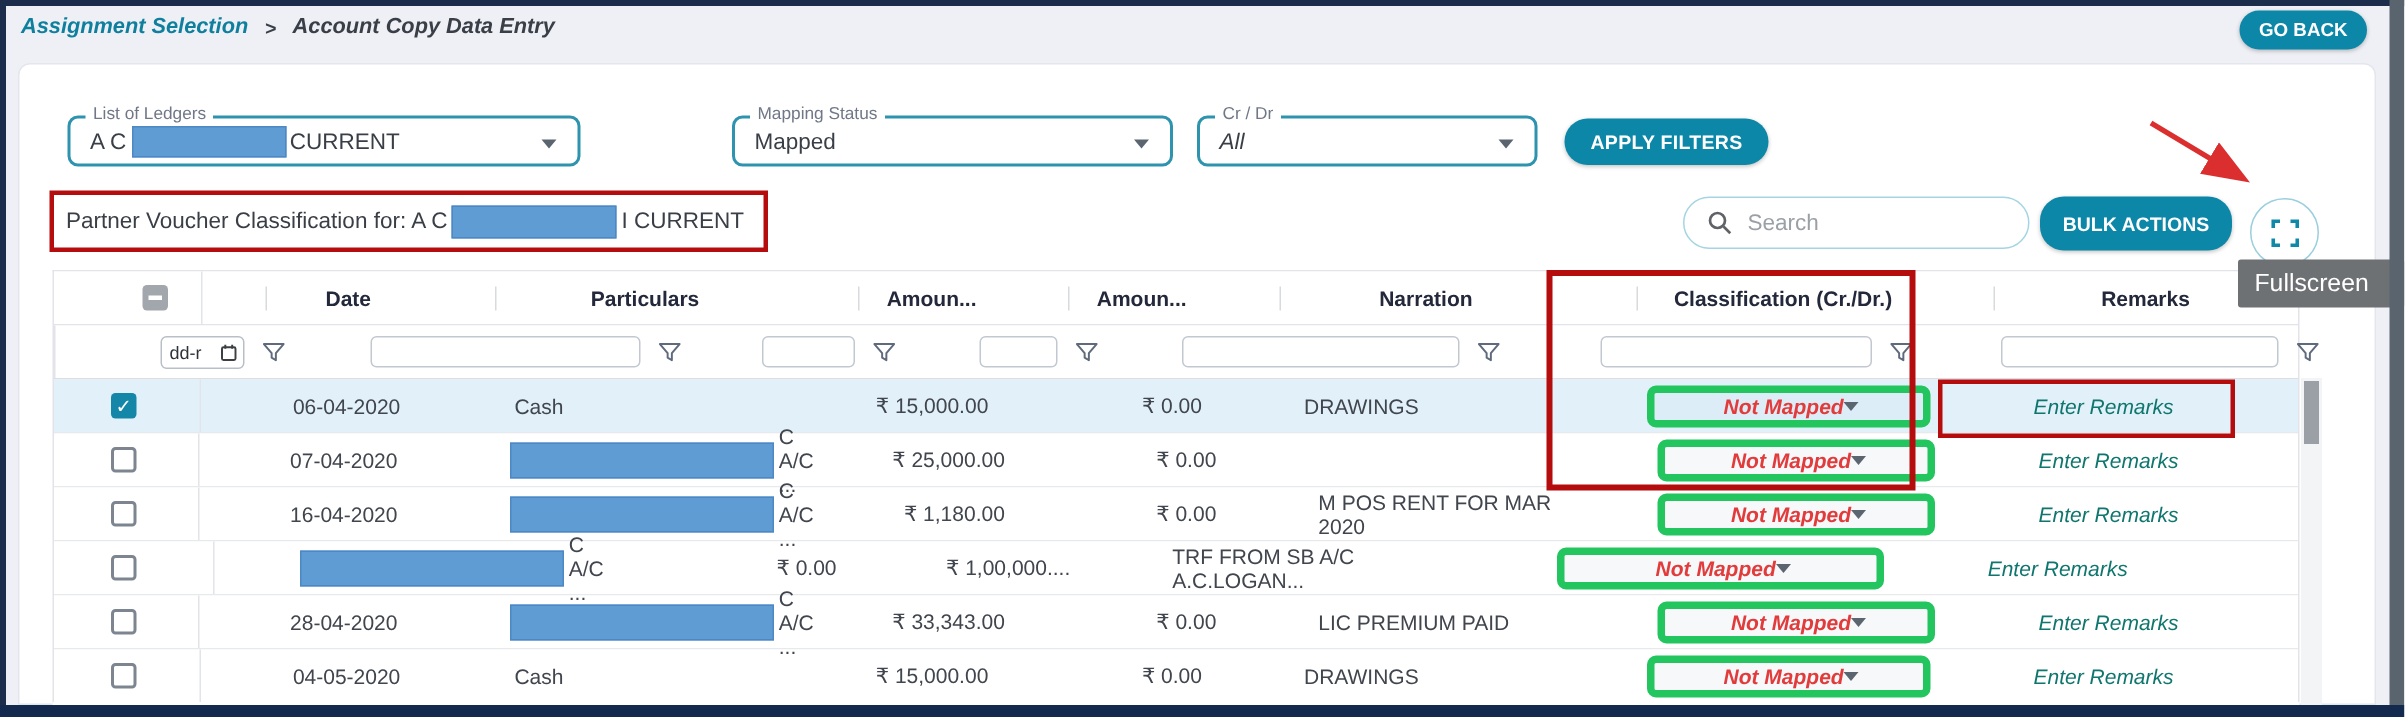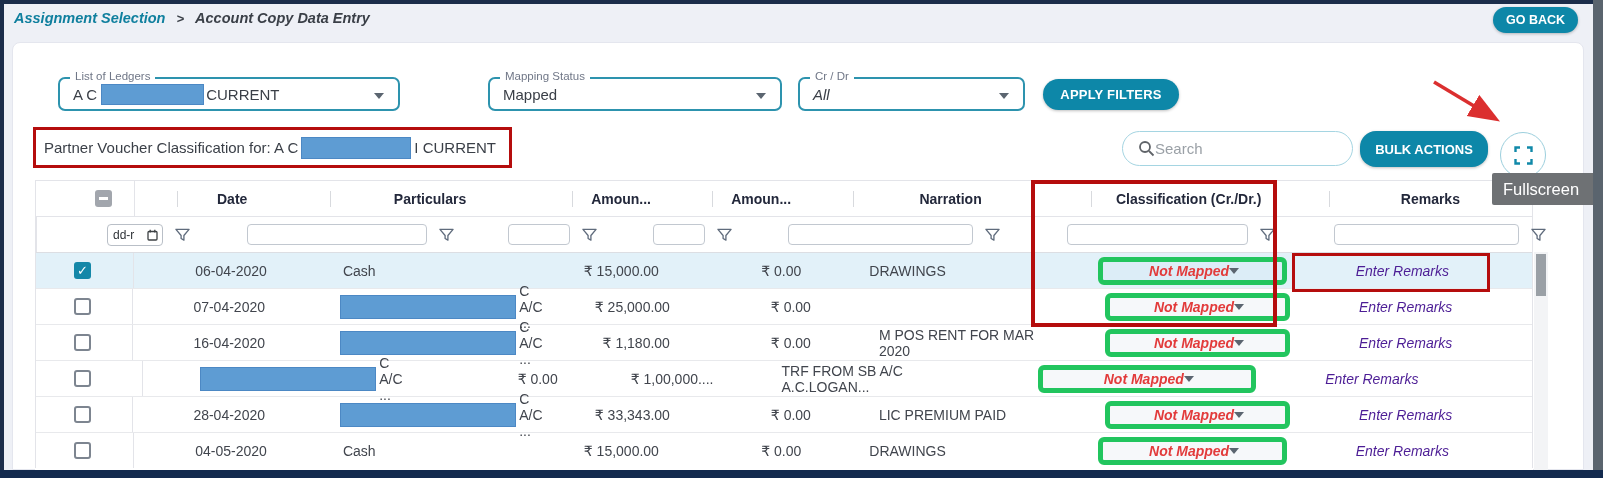--- a/index.html
+++ b/index.html
@@ -21,36 +21,36 @@
   .btn { display:flex; align-items:center; justify-content:center; background:#0d87a8; color:#fff; font-weight:bold; border:none; border-radius:16px; box-shadow:0 1px 3px rgba(0,0,0,.25); cursor:pointer; font-family:inherit; }
   .go-back { position:absolute; left:1493px; top:7px; width:85px; height:26px; font-size:12.5px; }
 
   
   .card { position:absolute; left:12px; top:42px; width:1572px; height:428px; background:#fff; border:1px solid #e4e6ee; border-radius:8px 8px 0 0; }
 
   
   .fieldset { position:absolute; height:34px; border:2px solid #2d93ae; border-radius:7px; background:#fff; display:flex; align-items:center; }
   .legend { position:absolute; top:-9px; left:10px; background:#fff; padding:0 5px; font-size:11.5px; color:#707787; }
   .fs-value { font-size:15px; color:#3a3f47; padding-left:13px;text-align:center; }
-  .fs-ledgers { left:58px; top:77px; width:342px; }
+  .fs-ledgers { left:45px; top:77px; width:342px; }
   .fs-mapping { left:488px; top:77px; width:294px; }
   .fs-crdr { left:798px; top:77px; width:227px; }
   .caret { width:0; height:0; border-left:5px solid transparent; border-right:5px solid transparent; border-top:6px solid #5b6570; }
   .fs-caret { position:absolute; right:14px; top:14px; }
   .italic { font-style:italic; }
   .redact { display:inline-block; background:#5e9cd3; border:1px solid #4c88c4; vertical-align:middle; }
   .redact-fs { width:103px; height:21px; margin:0 2px 0 4px; }
   .apply-filters { position:absolute; left:1043px; top:79px; width:136px; height:31px; font-size:13px; letter-spacing:.2px; }
 
   
   .pvc-title { position:absolute; left:44px; top:127px; height:41px; display:flex; align-items:center; font-size:15px; color:#3a3f47; z-index:5; }
   .redact-title { width:110px; height:22px; margin:0 3px; }
 
   
-  .search-box { position:absolute; left:1122px; top:131px; width:231px; height:35px; border:1px solid #a5d5e2; border-radius:18px; background:#fff; display:flex; align-items:center; padding-left:15px; }
+  .search-box { position:absolute; left:1122px; top:131px; width:231px; height:35px; border:1px solid #a5d5e2; border-radius:18px; background:#fff; display:flex; align-items:center; padding-left:15px; gap:10px; }
   .search-box input { border:none; outline:none; font-size:15px; color:#3a3f47; width:150px; background:transparent; font-family:inherit; }
   .search-box input::placeholder { color:#9aa0a6; }
   .bulk-actions { position:absolute; left:1360px; top:131px; width:128px; height:36px; font-size:13px; }
   .fullscreen-btn { position:absolute; left:1500px; top:132px; width:46px; height:46px; border:1px solid #9ccfdd; border-radius:50%; background:#fff; display:flex; align-items:center; justify-content:center; cursor:pointer; }
   .tooltip { position:absolute; left:1492px; top:173px; width:111px; height:32px; background:#6e7174; color:#fff; font-size:16.5px; display:flex; align-items:center; padding-left:11px; border-radius:2px; z-index:20; }
 
   
   .redbox { position:absolute; border:3px solid #b50d0d; z-index:15; pointer-events:none; }
   .redbox1 { left:33px; top:127px; width:479px; height:41px; }
   .redbox2 { left:1031px; top:180px; width:246px; height:147px; border-width:4px; }
@@ -91,21 +91,21 @@
   
   .cb { width:17px; height:17px; border:2px solid #7d8590; border-radius:3px; background:#fff; flex:none; }
   .cb-ind { border:none; background:#a2a6ad; display:flex; align-items:center; justify-content:center; }
   .cb-ind::after { content:""; width:9px; height:2.5px; background:#fff; }
   .cb-checked { border:none; background:#1487a8; color:#fff; font-size:13px; font-weight:bold; display:flex; align-items:center; justify-content:center; }
 
   
   .ddl { margin:4px 2px 4px 4px; height:28px; flex:1; border:5px solid #22c55e; border-radius:6px; background:#f6f8fa; display:flex; align-items:center; justify-content:center; padding:0 14px 0 17px; cursor:pointer; }
   .tr-highlight .ddl { background:#dcedf7; }
   .nm { color:#e23b3b; font-style:italic; font-weight:bold; font-size:14px; }
-  .rem { font-style:italic; color:#4c1d95; padding-left:25px; }
+  .rem { font-style:italic; color:#0f766e; padding-left:25px; }
   .row-sliver { position:absolute; left:35px; top:468px; width:1498px; height:2px; background:#fff; }
 
   
   .sb-track { position:absolute; left:1534px; top:252px; width:14px; height:218px; background:#f3f4f6; }
   .sb-thumb { position:absolute; left:1536px; top:254px; width:10px; height:42px; background:#9aa0a6; }
 </style>
 </head>
 <body>
 
 <div class="screen">

